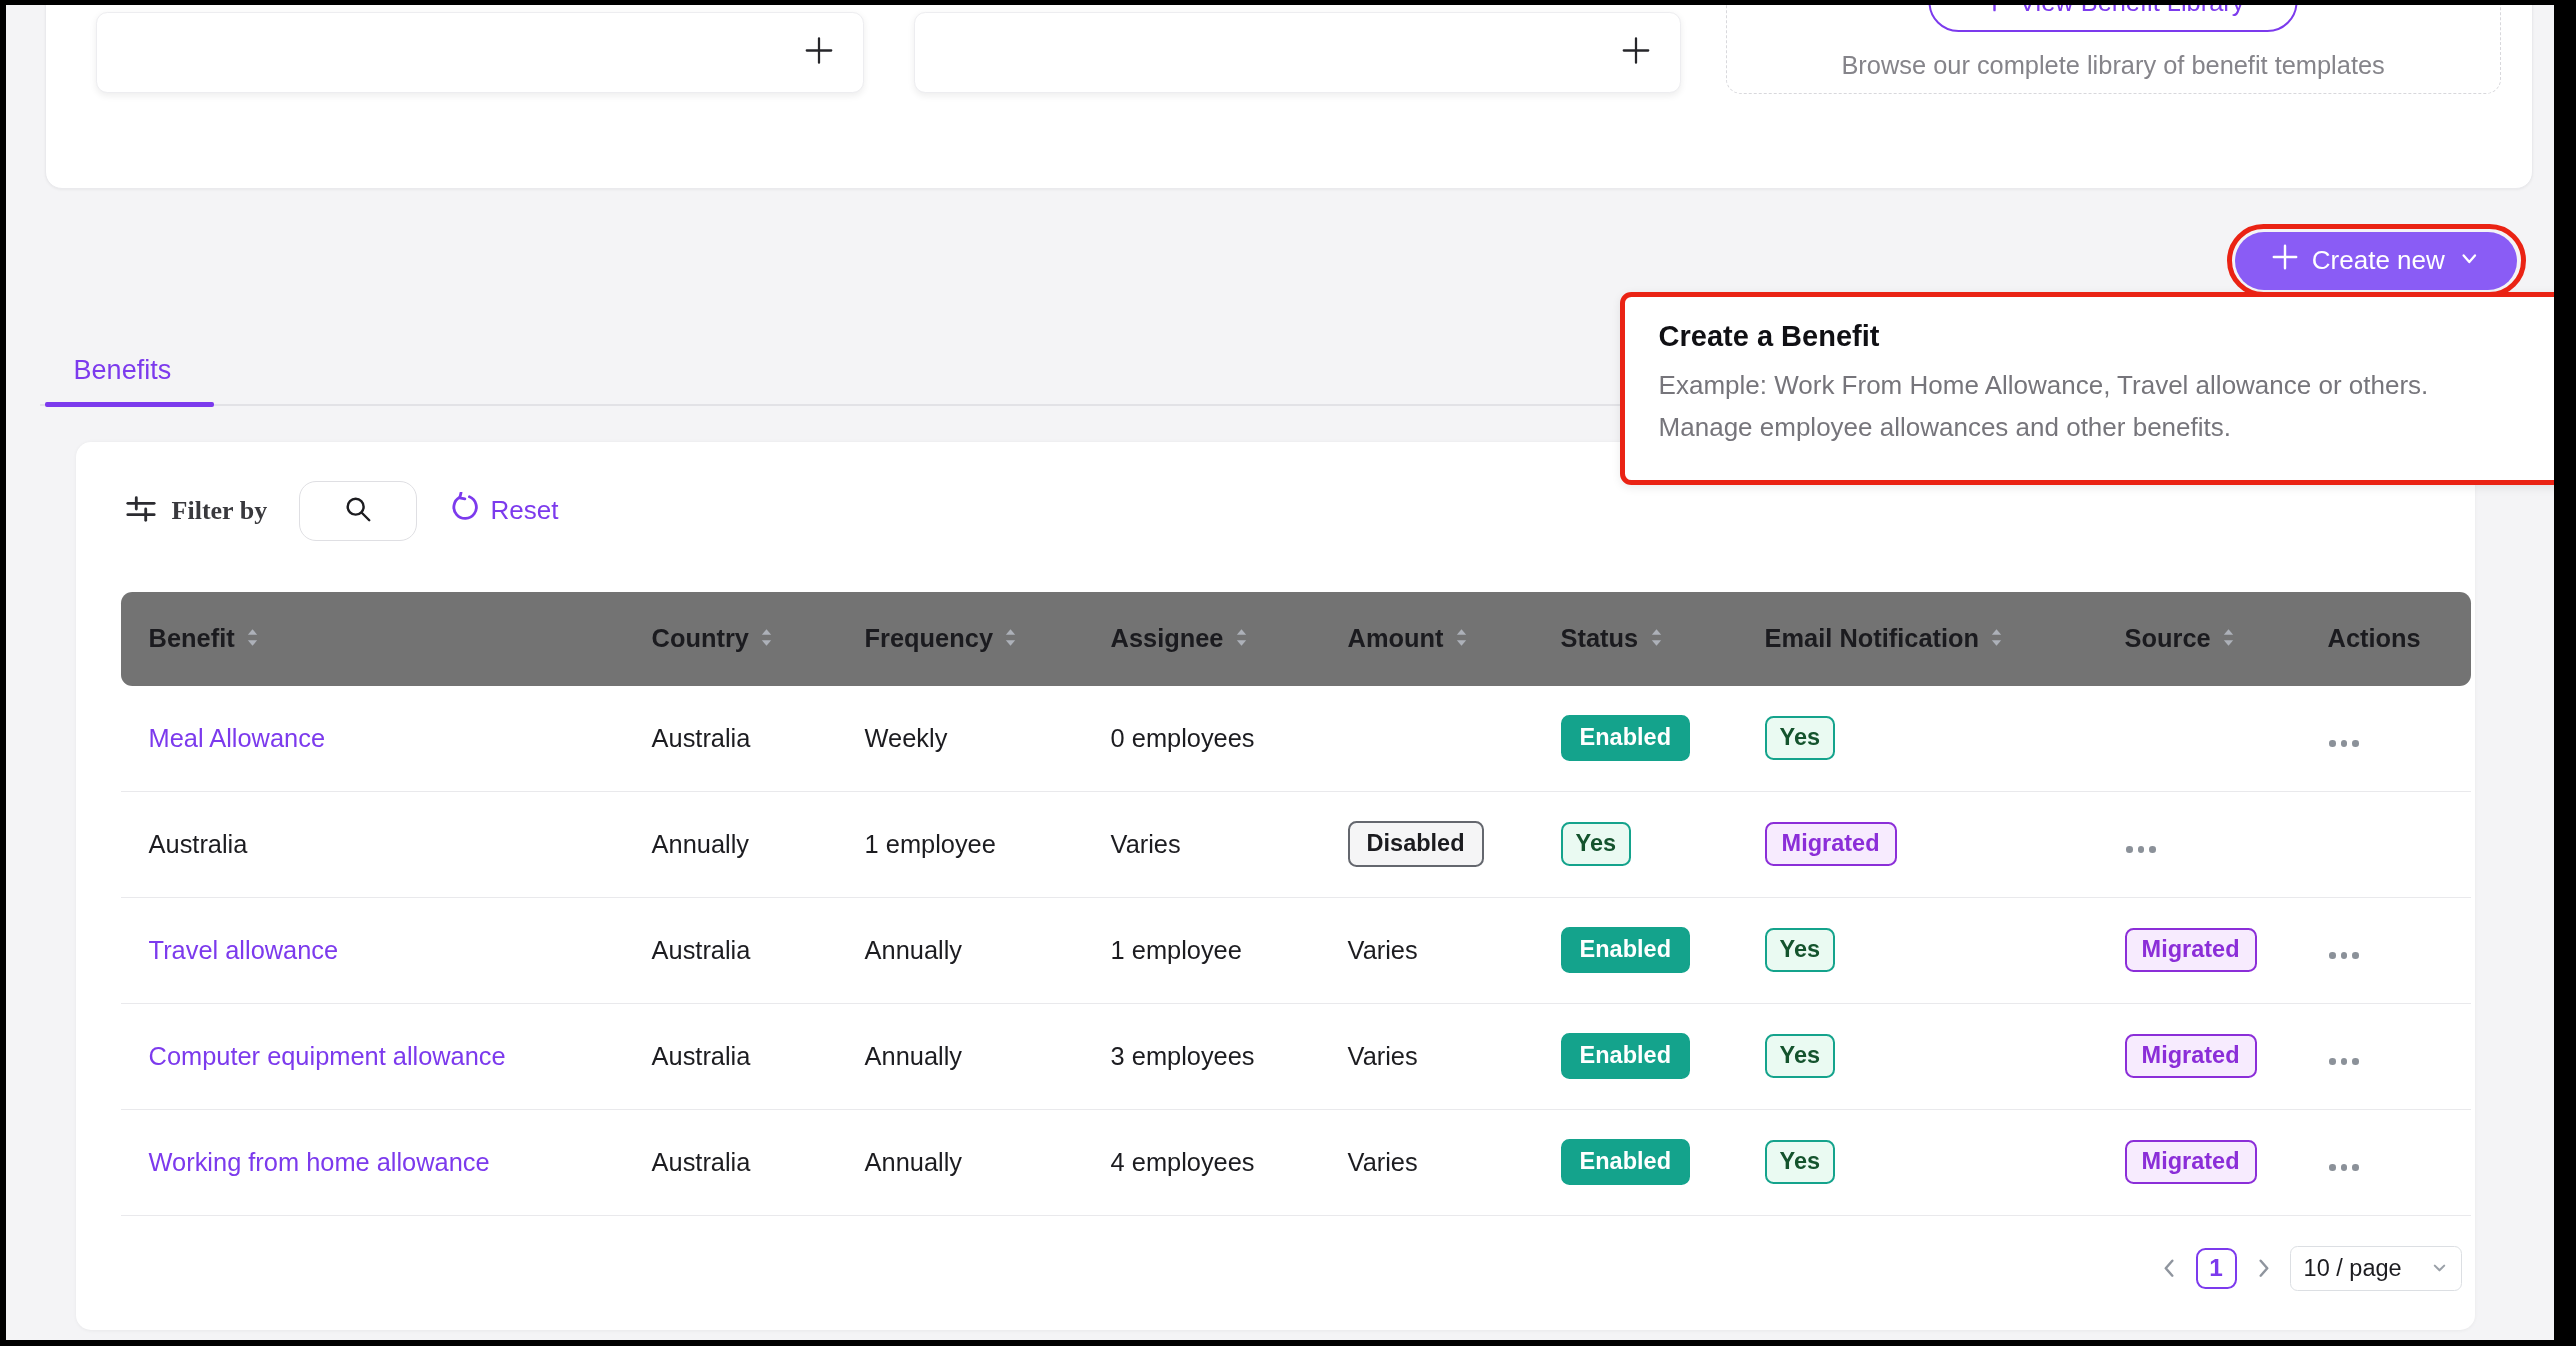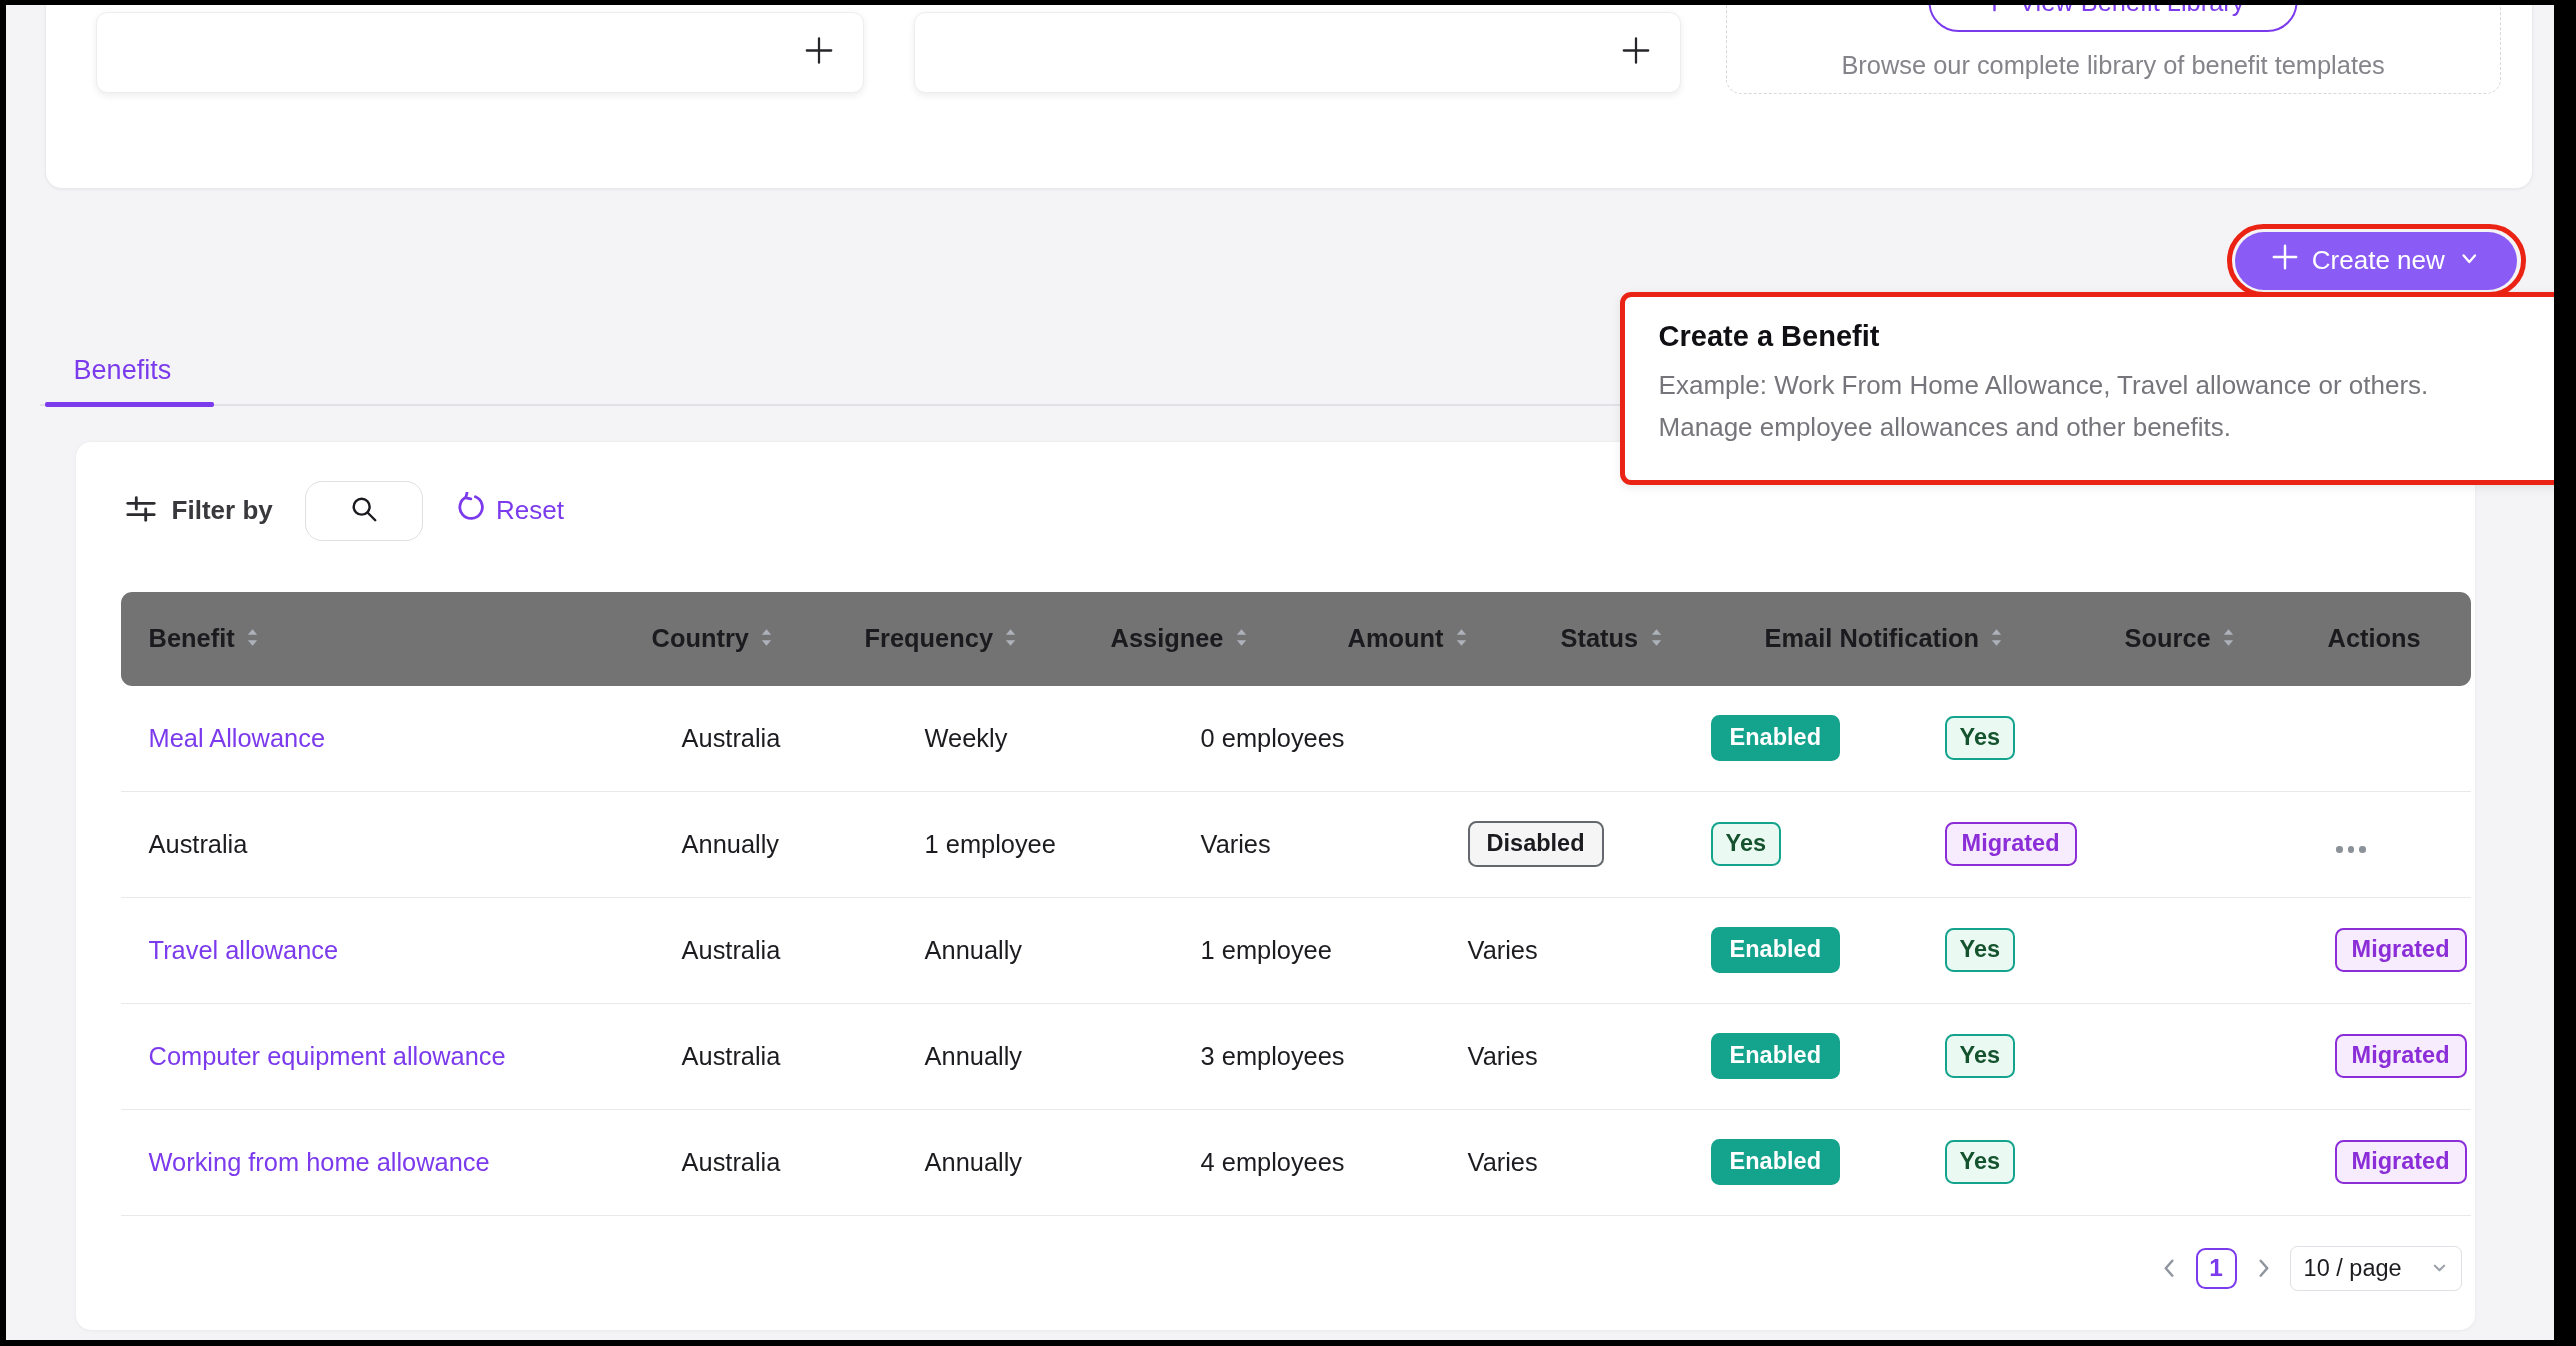--- a/index.html
+++ b/index.html
@@ -42,32 +42,32 @@
   .tab-divider { position:absolute; left:34px; top:399px; width:2516px; height:1.9px; background:#e2e2e6; z-index:1; }
   .tab-benefits { position:absolute; left:68px; top:350px; font-size:27px; color:#7c3aed; z-index:2; }
   .tab-underline { position:absolute; left:39px; top:397px; width:169px; height:5.6px;
     background:#7c3aed; border-radius:1.9px; z-index:2; }
 
   
   .table-card { position:absolute; left:70px; top:437px; width:2399px; height:888px;
     background:#fff; border-radius:15px; box-shadow:0 0.9px 3.8px rgba(0,0,0,.05); z-index:2; }
 
   .filter-bar { position:absolute; left:49px; top:36px; height:66px; display:flex; align-items:center; }
-  .filter-label { font-size:26px; font-weight:bold; color:#39393d; margin-left:15px; }
+  .filter-label { font-size:26px; font-weight:bold; color:#39393d; margin-left:15px;font-family:Liberation Serif, serif; }
   .search-box { width:118px; height:60px; margin-left:32px; border:1.4px solid #dfdfe3;
     border-radius:17px; background:#fff; display:flex; align-items:center; justify-content:center; }
   .reset-link { display:flex; align-items:center; gap:11.3px; margin-left:32px;
     color:#7c3aed; font-size:26px; cursor:default; }
 
   .table-wrap { position:absolute; left:45px; top:150px; width:2350px; }
   .thead, .trow { display:grid; grid-template-columns:503px 213px 246px 237px 213px 204px 360px 203px 170px; align-items:center; }
   .thead { height:94px; background:#737373; border-radius:11.3px; }
   .th { display:flex; align-items:center; gap:11.3px; padding-left:28px;
     font-size:25.4px; font-weight:bold; color:#1b1b1f; }
-  .trow { height:106px; border-bottom:1.9px solid #e9e9ec; font-size:25.4px; color:#1c1c20;gap:30px; }
+  .trow { height:106px; border-bottom:1.9px solid #e9e9ec; font-size:25.4px; color:#1c1c20; }
   .td { padding-left:28px; }
   .benefit-link { color:#7c3aed; }
 
   .badge { display:inline-flex; align-items:center; justify-content:center;
     font-size:23.5px; font-weight:bold; border-radius:8.5px; padding:9.4px 17px; line-height:1; }
   .badge.b-enabled  { background:#14a38c; border:2.4px solid #14a38c; color:#fff; }
   .badge.b-disabled { background:#f5f5f6; border:2.4px solid #64676e; color:#1b1b1f; }
   .badge.b-yes      { background:#eafaf2; border:2.4px solid #14a38c; color:#14532d; padding:8.5px 13px; }
   .badge.b-migrated { background:#f7ebfe; border:2.4px solid #8b2ed8; color:#8b2ed8; padding:8.5px 15px; }
 

